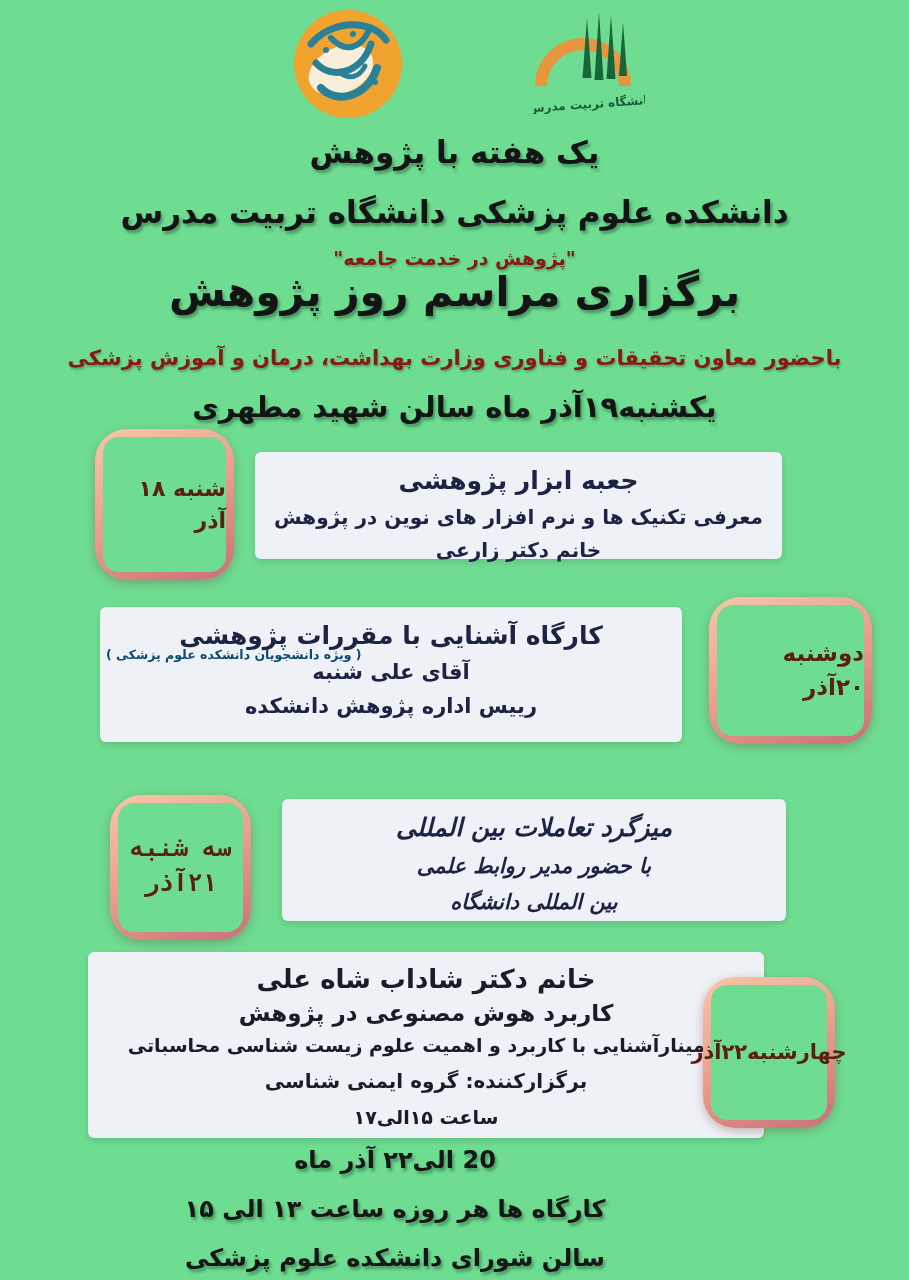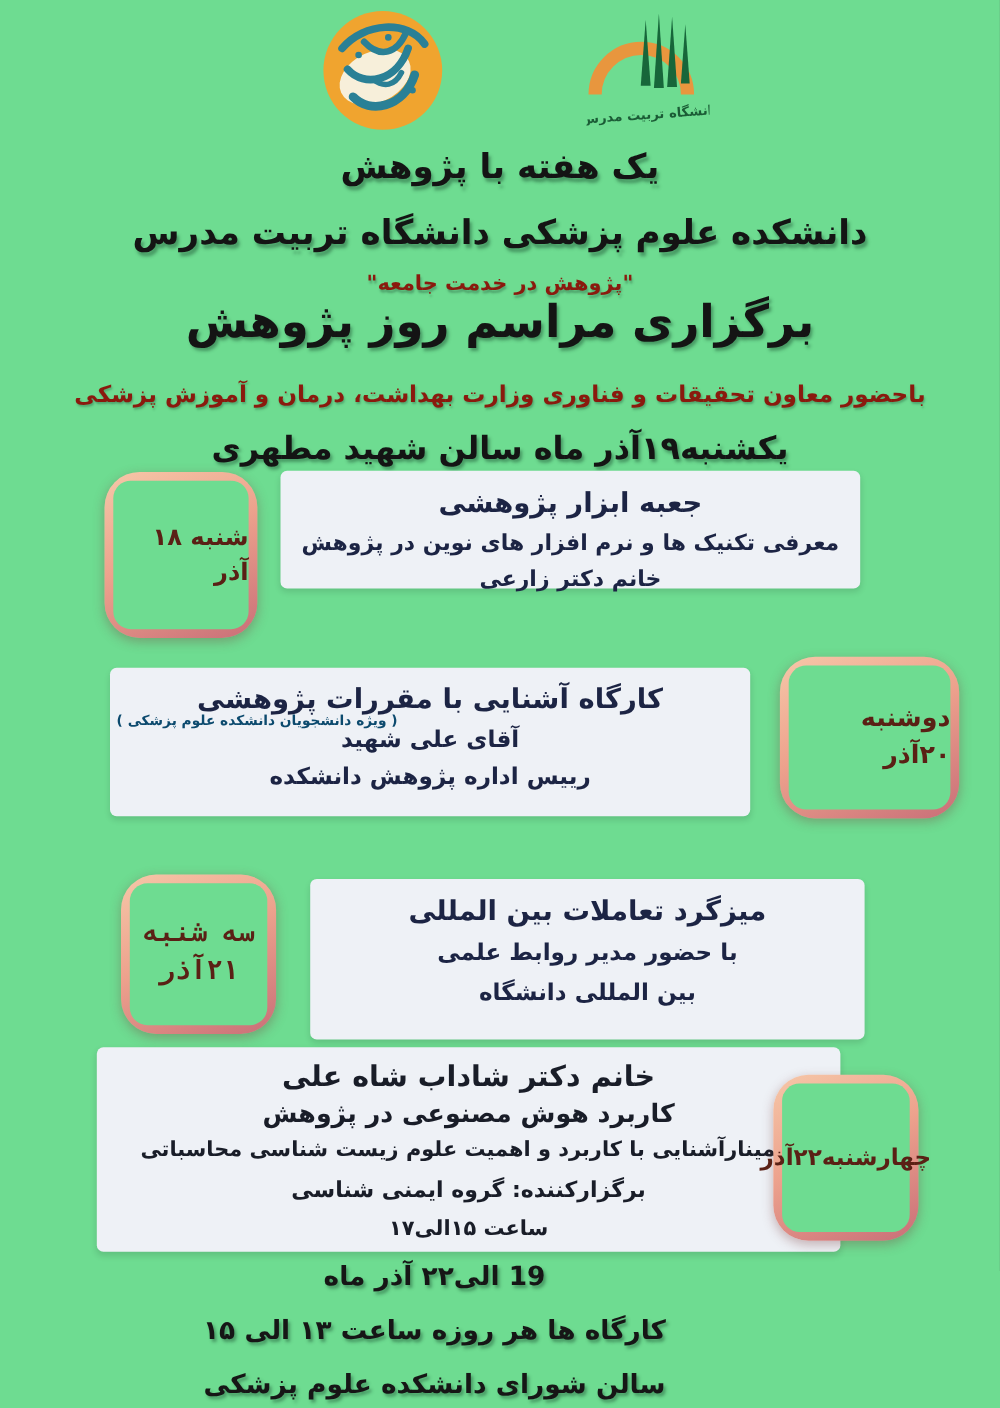--- a/index.html
+++ b/index.html
@@ -30,23 +30,23 @@
     position:absolute;
     background:#eef1f6;
     border-radius:6px;
     text-align:center;
     color:#1c2444;
     font-weight:bold;
     box-shadow:0 3px 6px rgba(0,0,0,.12);
     box-sizing:border-box;
     padding:10px 8px;
   }
-  .card1{left:255px;top:428px;width:527px;height:107px;}
+  .card1{left:255px;top:452px;width:527px;height:107px;}
   .card2{left:100px;top:607px;width:582px;height:135px;}
-  .card3{left:282px;top:799px;width:504px;height:146px;}
+  .card3{left:282px;top:799px;width:504px;height:122px;font-style:italic;}
   .card4{left:88px;top:952px;width:676px;height:186px;color:#191d28;}
   .card-title{font-size:25px;margin:4px 0 10px;}
   .card-line{font-size:20px;margin:9px 0;}
   .card2 .card-line{font-size:21px;margin:10px 0;}
   .card3 .card-line{font-size:21px;margin:12px 0;}
   .card4 .card-title{font-size:26px;margin:2px 0 6px;}
   .l-big{font-size:23px;margin:6px 0;}
   .l-med{font-size:19px;margin:8px 0;}
   .l-sp{font-size:20px;margin:13px 0 0;}
   .l-time{font-size:19px;margin:13px 0 0;}
@@ -134,21 +134,21 @@
   </div>
   <div class="card card1">
     <div class="card-title">جعبه ابزار پژوهشی</div>
     <div class="card-line">معرفی تکنیک ها و نرم افزار های نوین در پژوهش</div>
     <div class="card-line">خانم دکتر زارعی</div>
   </div>
 
   <div class="card card2">
     <div class="card-title">کارگاه آشنایی با مقررات پژوهشی</div>
     <div class="card-note">( ویژه دانشجویان دانشکده علوم پزشکی )</div>
-    <div class="card-line">آقای علی شهید</div>
+    <div class="card-line">آقای علی شنبه</div>
     <div class="card-line">رییس اداره پژوهش دانشکده</div>
   </div>
   <div class="badge badge2">
     <div class="badge-inner">
       <span>دوشنبه ۲۰آذر</span>
     </div>
   </div>
 
   <div class="badge badge3">
     <div class="badge-inner">
@@ -169,18 +169,18 @@
     <div class="l-sp">برگزارکننده: گروه ایمنی شناسی</div>
     <div class="l-time">ساعت ۱۵الی۱۷</div>
   </div>
   <div class="badge badge4">
     <div class="badge-inner">
       <span>چهارشنبه۲۲آذر</span>
     </div>
   </div>
 
   <div class="footer shadow-big">
-    <div class="f-line">19 الی۲۲ آذر ماه</div>
+    <div class="f-line">20 الی۲۲ آذر ماه</div>
     <div class="f-line">کارگاه ها هر روزه ساعت ۱۳ الی ۱۵</div>
     <div class="f-line">سالن شورای دانشکده علوم پزشکی</div>
   </div>
 
 </div>
 
 </body></html>

